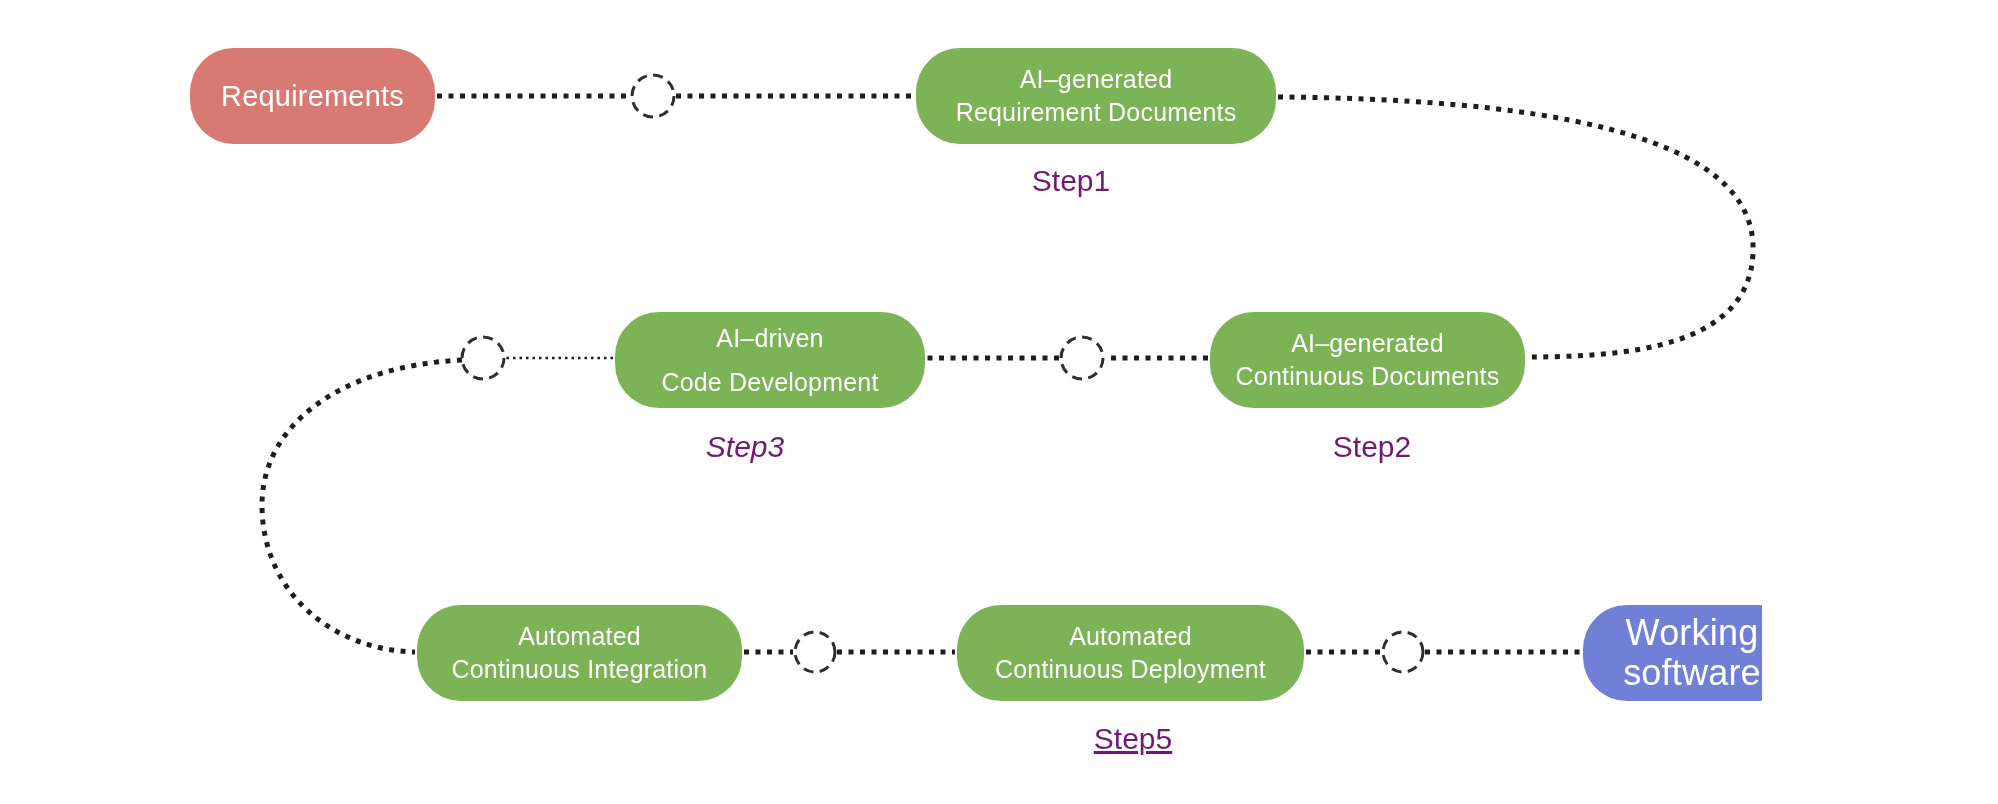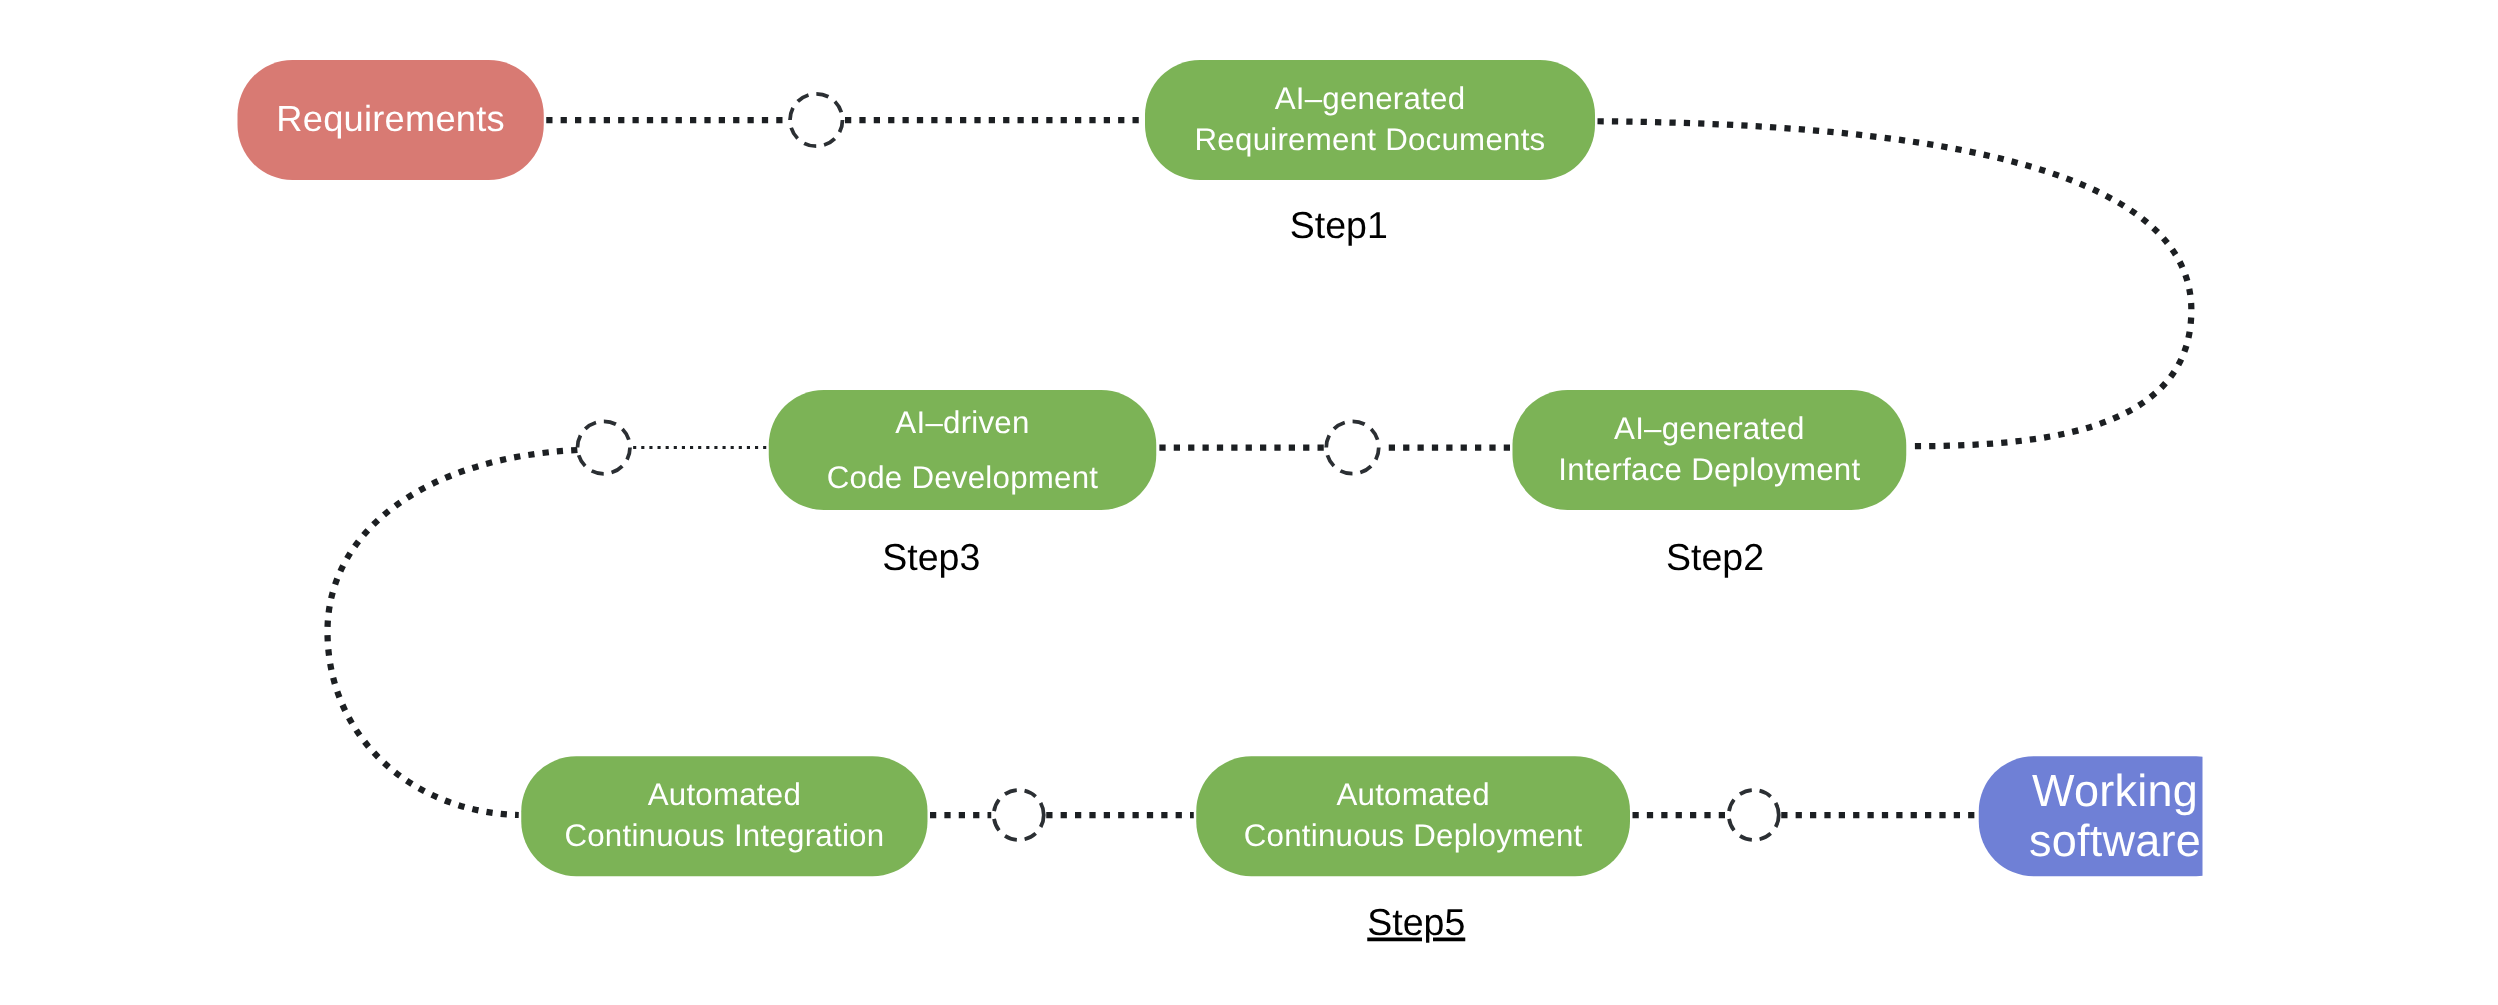--- a/index.html
+++ b/index.html
@@ -35,34 +35,34 @@
   .pill.input  { background: #D87A73; font-size: 29px; line-height: 34px; }
   .pill.process{ background: #7CB356; }
   .pill.output { background: #6F80D6; font-size: 36px; line-height: 40px; }
   .pill span { display: block; }
   .step-label {
     position: absolute;
     width: 220px;
     text-align: center;
     font-size: 30px;
     line-height: 34px;
-    color: #000000;
+    color: #701a75;
     font-weight: 400;
   }
   
   #node-requirements   { left: 190px;  top: 48px;  width: 245px; }
   #node-req-docs       { left: 916px;  top: 48px;  width: 360px; }
   #node-code-dev       { left: 615px;  top: 312px; width: 310px; gap: 11px; }
   #node-interface-docs { left: 1210px; top: 312px; width: 315px; }
   #node-ci             { left: 417px;  top: 605px; width: 325px; }
   #node-cd             { left: 957px;  top: 605px; width: 347px; }
   #node-working        { left: 1583px; top: 605px; width: 218px; }
   
   #label-step1 { left: 961px;  top: 164px; }
-  #label-step3 { left: 635px;  top: 430px; }
+  #label-step3 { left: 635px;  top: 430px; font-style: italic; }
   #label-step2 { left: 1262px; top: 430px; }
   #label-step4 { left: 447px;  top: 722px; }
   #label-step5 { left: 1023px; top: 722px; text-decoration: underline; }
   
   .dots {
     fill: none;
     stroke: #1c1f22;
     stroke-width: 5;
     stroke-dasharray: 5 6.5;
     stroke-linecap: butt;
@@ -119,21 +119,21 @@
     <span>Requirement Documents</span>
   </div>
 
   <div class="pill process" id="node-code-dev">
     <span>AI–driven</span>
     <span>Code Development</span>
   </div>
 
   <div class="pill process" id="node-interface-docs">
     <span>AI–generated</span>
-    <span>Interface Deployment</span>
+    <span>Continuous Documents</span>
   </div>
 
   <div class="pill process" id="node-ci">
     <span>Automated</span>
     <span>Continuous Integration</span>
   </div>
 
   <div class="pill process" id="node-cd">
     <span>Automated</span>
     <span>Continuous Deployment</span>

